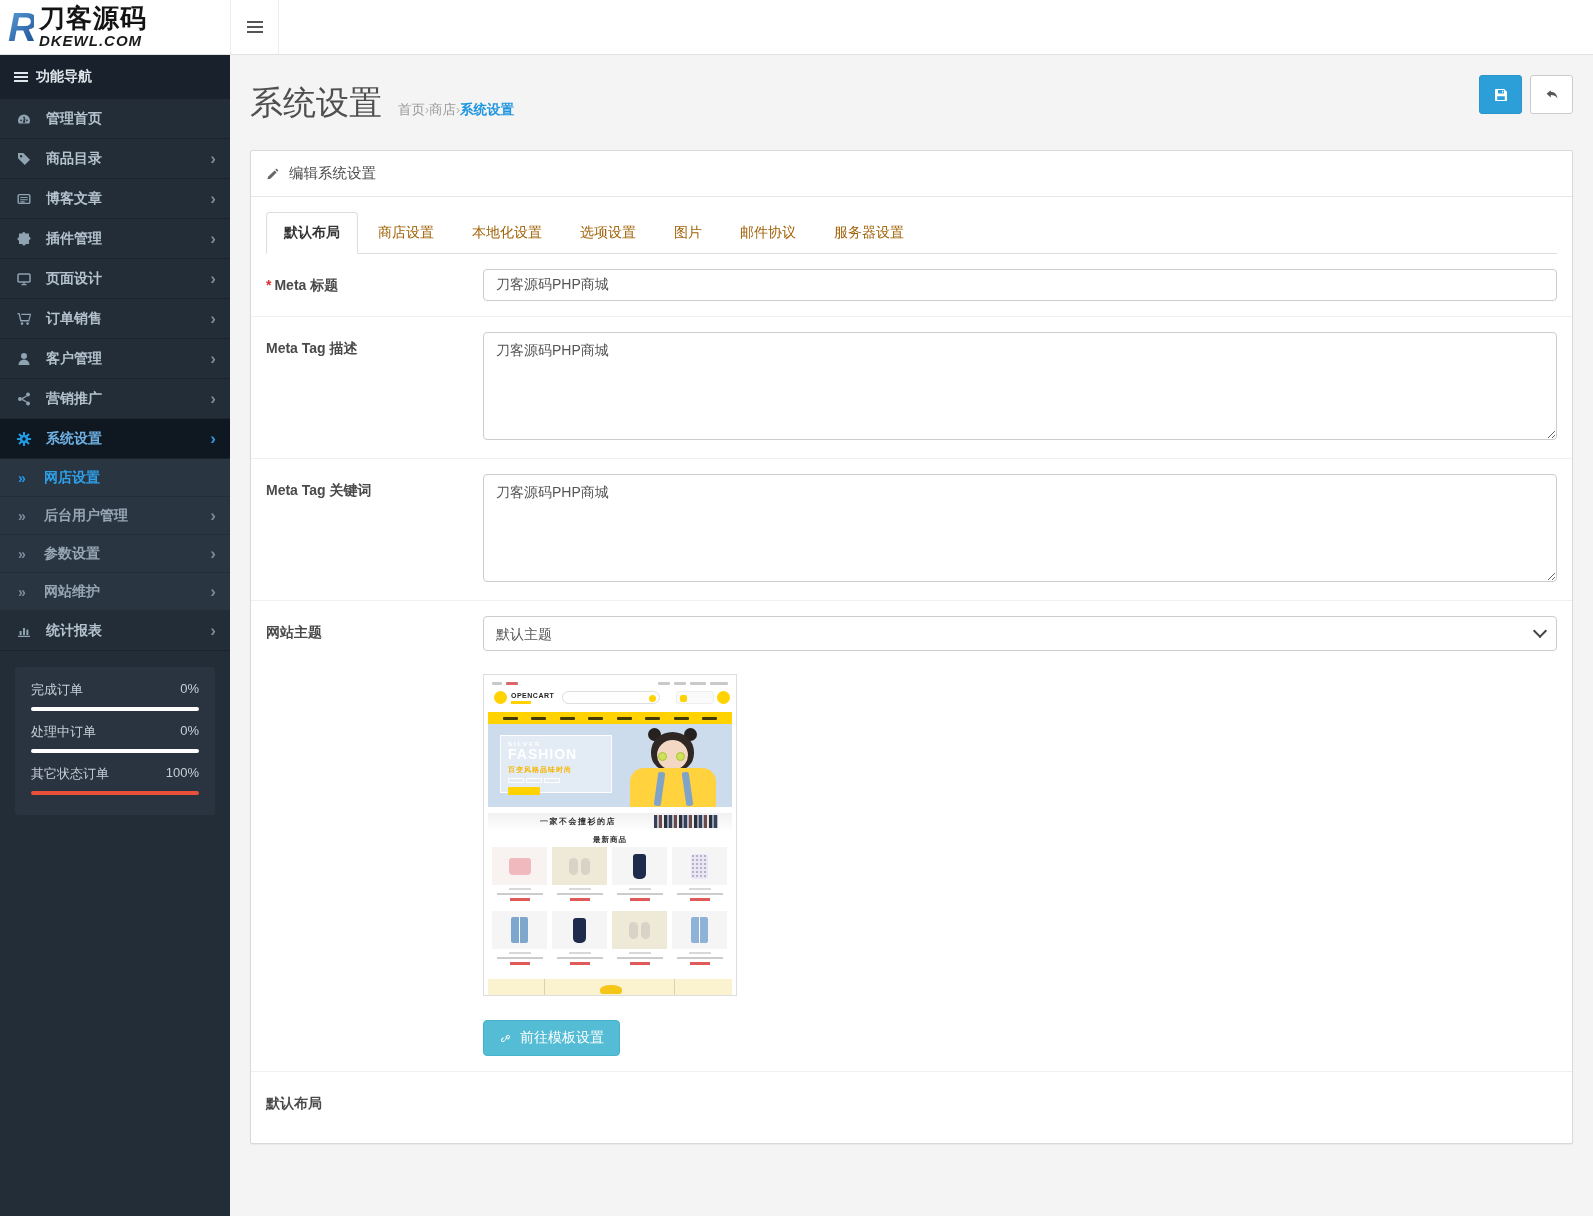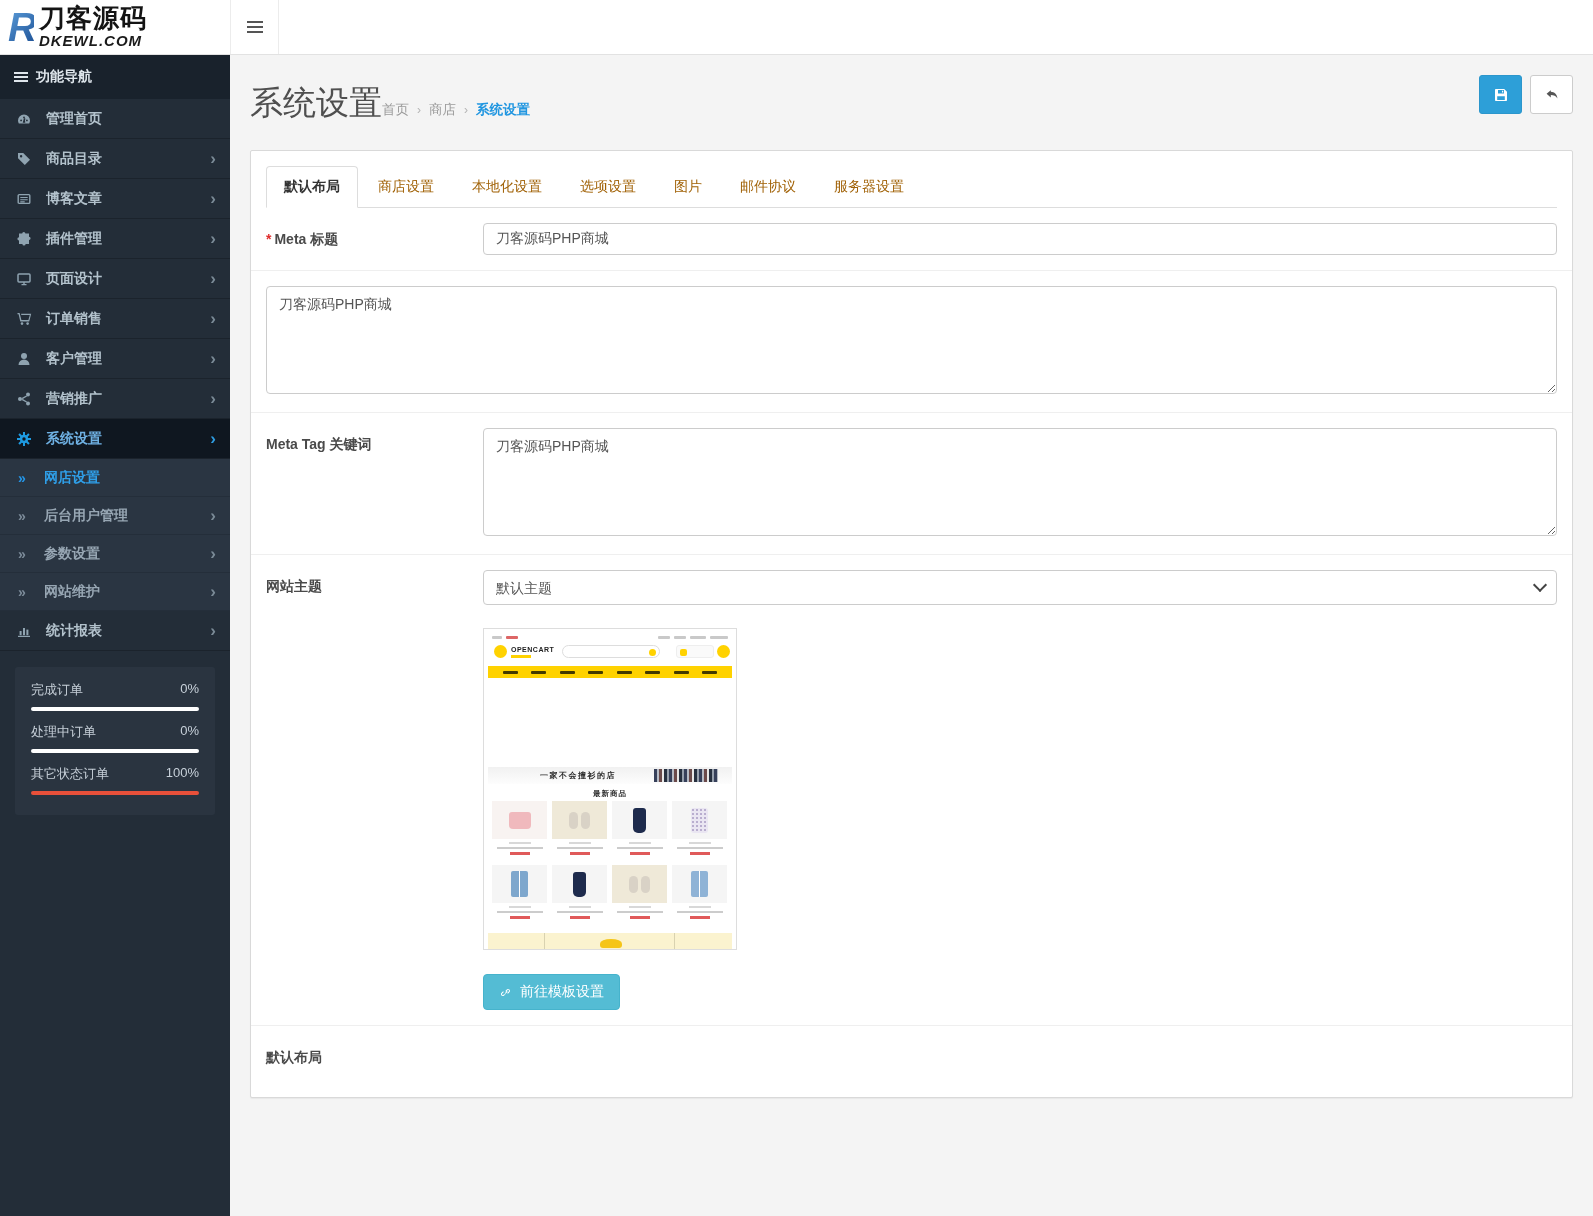--- a/index.html
+++ b/index.html
@@ -51,21 +51,21 @@
   .stats-box { margin:16px 15px; background:#2a3440; border-radius:3px; padding:14px 16px 8px; }
   .stat-row { margin-bottom:12px; }
   .stat-line { display:flex; justify-content:space-between; font-size:13px; color:#c7d0d9; margin-bottom:8px; }
   .stat-bar { height:4px; border-radius:2px; background:#fff; }
   .stat-bar.red { background:#e8503a; }
 
   
   .content { padding:22px 20px 20px; overflow:hidden; }
   .page-head { display:flex; align-items:baseline; position:relative; padding:4px 0 10px; }
   .page-title { font-size:33px; font-weight:400; color:#4f4f4f; }
-  .breadcrumb { font-size:13.5px; color:#9b9b9b; display:flex; gap:8px; align-items:baseline; }
+  .breadcrumb { margin-left:16px; font-size:13.5px; color:#9b9b9b; display:flex; align-items:baseline; }
   .breadcrumb .sep { color:#b5b5b5; font-size:12px; }
   .breadcrumb .crumb { color:#9b9b9b; text-decoration:none; cursor:pointer; }
   .breadcrumb .crumb.current { color:#2196e0; font-weight:bold; }
   .head-actions { position:absolute; right:0; top:-2px; display:flex; gap:8px; }
   .btn-sq { width:43px; height:39px; border-radius:3px; display:flex; align-items:center; justify-content:center; cursor:pointer; border:1px solid transparent; }
   .btn-save { background:#2d9fd8; color:#fff; border-color:#2b96cc; }
   .btn-undo { background:#fff; color:#555; border-color:#ccc; }
 
   .panel { margin-top:14px; background:#fff; border:1px solid #d9d9d9; border-radius:2px; box-shadow:0 1px 1px rgba(0,0,0,.05); }
   .panel-heading { padding:13px 15px; border-bottom:1px solid #e7e7e7; color:#4a4a4a; font-size:14.5px; display:flex; align-items:center; gap:9px; }
@@ -347,20 +347,26 @@
         </button>
         <button class="btn-sq btn-undo">
           <svg class="svgi" viewBox="0 0 16 16">
               <path d="M6.8 3.2 2.6 6.8l4.2 3.6V8c3 0 5.1 1 6.6 3.4-.4-4.2-3-6.5-6.6-6.6V3.2z"></path>
             </svg>
         </button>
       </div>
     </div>
 
     <section class="panel">
+      <div class="panel-heading">
+        <svg class="svgi" viewBox="0 0 16 16">
+            <path d="M11.9 1.8l2.3 2.3-1.3 1.3-2.3-2.3 1.3-1.3zM9.8 3.9l2.3 2.3-7.1 7.1L1.6 14l.7-3 7.5-7.1z"></path>
+          </svg>
+        <span>编辑系统设置</span>
+      </div>
 
       <ul class="tabs">
         <li class="tab active">默认布局</li>
         <li class="tab">商店设置</li>
         <li class="tab">本地化设置</li>
         <li class="tab">选项设置</li>
         <li class="tab">图片</li>
         <li class="tab">邮件协议</li>
         <li class="tab">服务器设置</li>
       </ul>
@@ -368,20 +374,21 @@
       <div class="tab-content">
 
         <div class="form-row">
           <label class="frm-label"><span class="req">*</span><span>Meta 标题</span></label>
           <div class="frm-control">
             <input class="txt-input" type="text" value="刀客源码PHP商城" style="">
           </div>
         </div>
 
         <div class="form-row">
+          <label class="frm-label">Meta Tag 描述</label>
           <div class="frm-control">
             <textarea class="txt-area" style="">刀客源码PHP商城</textarea>
           </div>
         </div>
 
         <div class="form-row">
           <label class="frm-label">Meta Tag 关键词</label>
           <div class="frm-control">
             <textarea class="txt-area" style="">刀客源码PHP商城</textarea>
           </div>
@@ -420,20 +427,42 @@
               <div class="tp-nav">
                   <b></b>
                   <b></b>
                   <b></b>
                   <b></b>
                   <b></b>
                   <b></b>
                   <b></b>
                   <b></b>
                 </div>
+              <div class="tp-hero">
+                <span class="tp-girl-bun1"></span>
+                  <span class="tp-girl-bun2"></span>
+                <span class="tp-girl-head"></span>
+                  <span class="tp-girl-face"></span>
+                <span class="tp-girl-body"></span>
+                <span class="tp-strap s1"></span>
+                  <span class="tp-strap s2"></span>
+                <span class="tp-lemon l1"></span>
+                  <span class="tp-lemon l2"></span>
+                <div class="tp-card">
+                  <div class="tp-hero-sm">SILVER</div>
+                  <div class="tp-hero-big">FASHION</div>
+                  <div class="tp-hero-tag">百变风格品味时尚</div>
+                  <div class="tp-hero-row">
+                      <b></b>
+                      <b></b>
+                      <b></b>
+                    </div>
+                  <div class="tp-hero-btn"></div>
+                </div>
+              </div>
               <div class="tp-strip">
                 <span class="tp-strip-txt">一家不会撞衫的店</span>
                 <span class="tp-clothes"></span>
               </div>
               <div class="tp-section">最新商品</div>
               <div class="tp-grid">
                 <div class="tp-prod">
                     <div class="tp-img pinkish">
                       <span class="garment g-tee"></span>
                     </div>

